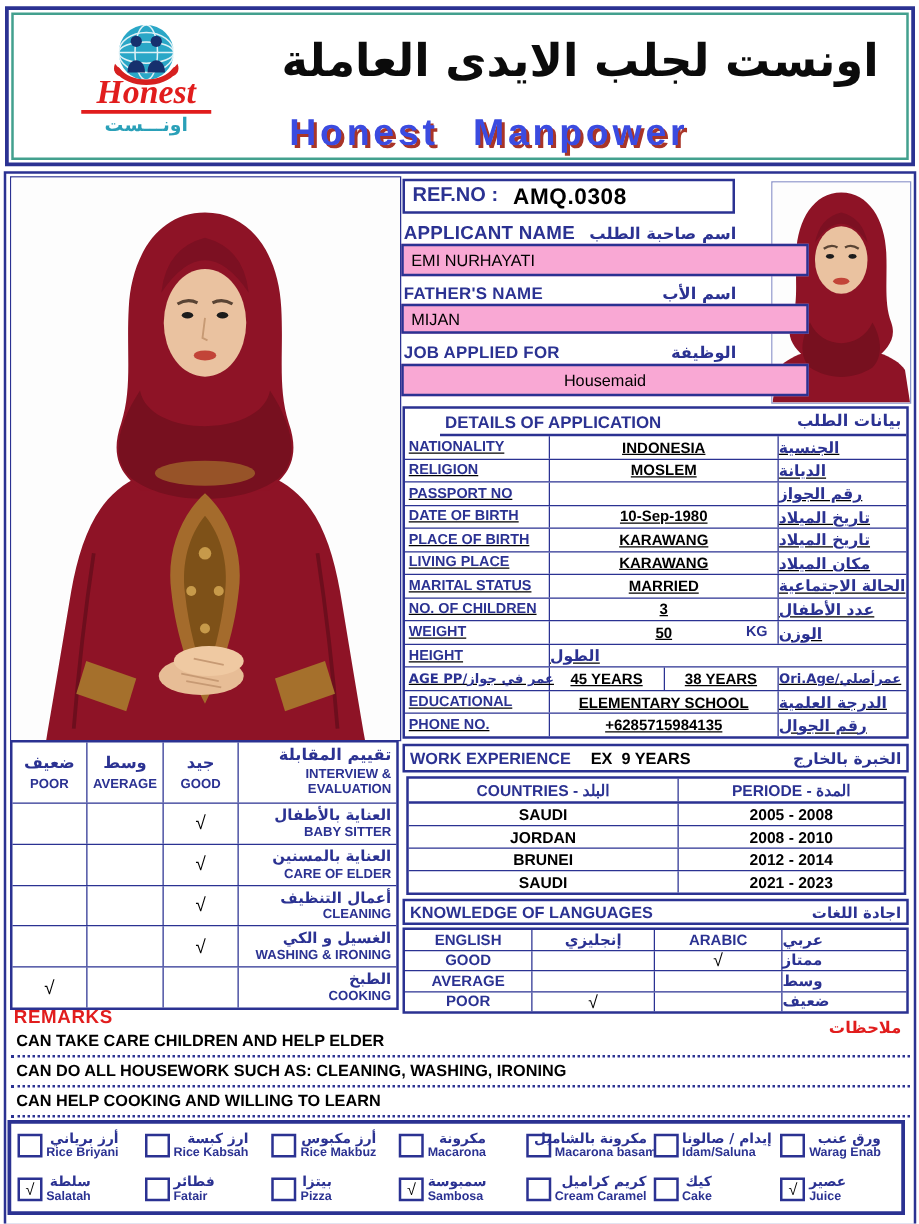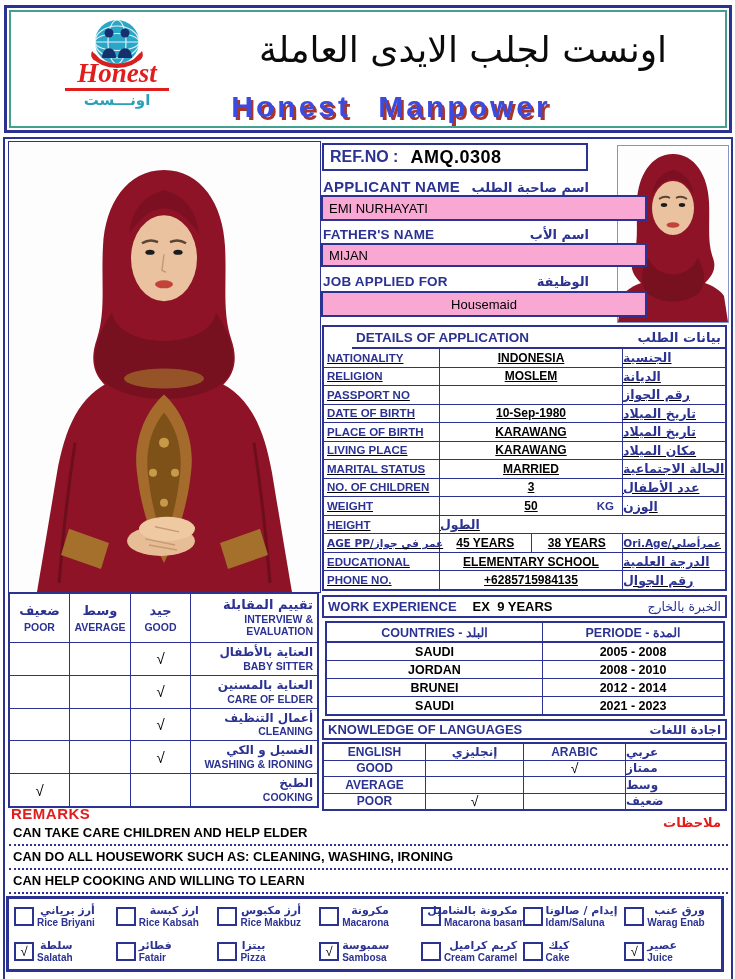--- a/index.html
+++ b/index.html
@@ -19,21 +19,21 @@
   .logo { position:absolute; left:26px; top:4px; width:160px; height:112px; text-align:center; }
   .logo-globe { display:block; margin:0 auto; }
   .logo-script {
     margin-top:-14px; font-family:"Liberation Serif", serif; font-style:italic; font-weight:bold;
     font-size:27px; color:#e11d1d; line-height:1;
   }
   .logo-underline { width:104px; height:3px; background:#e11d1d; margin:1px auto 0 auto; }
   .logo-ar { font-size:15px; font-weight:bold; color:#2aa0b8; line-height:1.2; }
   .title-ar {
     position:absolute; left:248px; top:16px; width:444px; text-align:left;
-    font-size:36px; font-weight:normal; color:#0b0b0b; white-space:nowrap; line-height:1.2;
+    font-size:36px; font-weight:bold; color:#0b0b0b; white-space:nowrap; line-height:1.2;
   }
   .title-en {
     position:absolute; left:150px; top:78px; width:460px; text-align:center;
     font-size:30px; font-weight:bold; color:#3b4be0; letter-spacing:3px; word-spacing:16px;
     text-shadow:2.5px 2.5px 0 #a93528; white-space:nowrap;
   }
 
   
   .main { position:absolute; left:3px; top:137px; width:726px; height:840px; border:2px solid #2b3292; }
 
@@ -90,21 +90,21 @@
   .age-cell { flex:1; display:flex; align-items:center; justify-content:center; height:100%; }
   .age-cell-l { border-right:1px solid #2b3292; }
 
   
   .work-bar {
     position:absolute; left:317px; top:456px; width:405px; height:23px; border:2px solid #2b3292;
     display:flex; align-items:center; box-sizing:border-box;
   }
   .work-title { color:#2b3292; font-weight:bold; font-size:13px; padding-left:4px; }
   .work-ex { color:#000; font-weight:bold; font-size:13px; margin-left:16px; white-space:pre; }
-  .work-ar { margin-left:auto; padding-right:4px; color:#2b3292; font-weight:normal; font-size:12.5px; }
+  .work-ar { margin-left:auto; padding-right:4px; color:#2b3292; font-weight:bold; font-size:12.5px; }
 
   .ct-table {
     position:absolute; left:320px; top:482px; width:400px; height:95px; border:2px solid #2b3292;
     display:flex; flex-direction:column; box-sizing:border-box;
   }
   .ct-head { flex:none; height:18px; display:flex; border-bottom:2px solid #2b3292; }
   .ct-row { flex:1; display:flex; border-bottom:1px solid #2b3292; min-height:0; }
   .ct-row:last-child { border-bottom:none; }
   .ct-c1 { width:216px; flex:none; border-right:1px solid #2b3292; display:flex; align-items:center; justify-content:center; box-sizing:border-box; }
   .ct-c2 { flex:1; display:flex; align-items:center; justify-content:center; }

